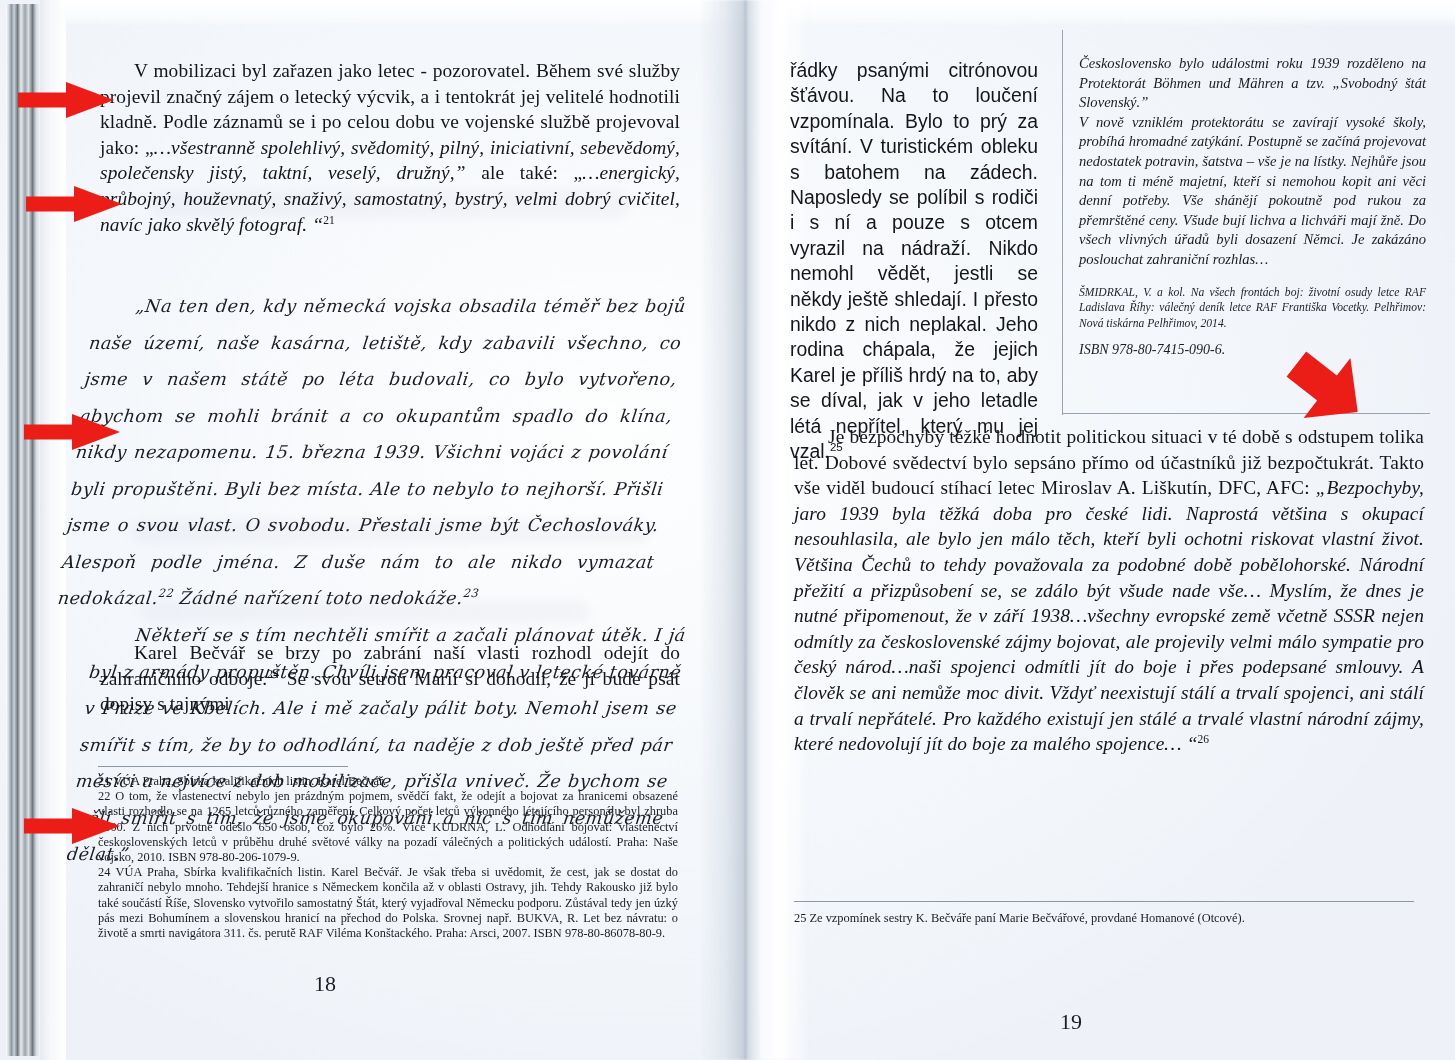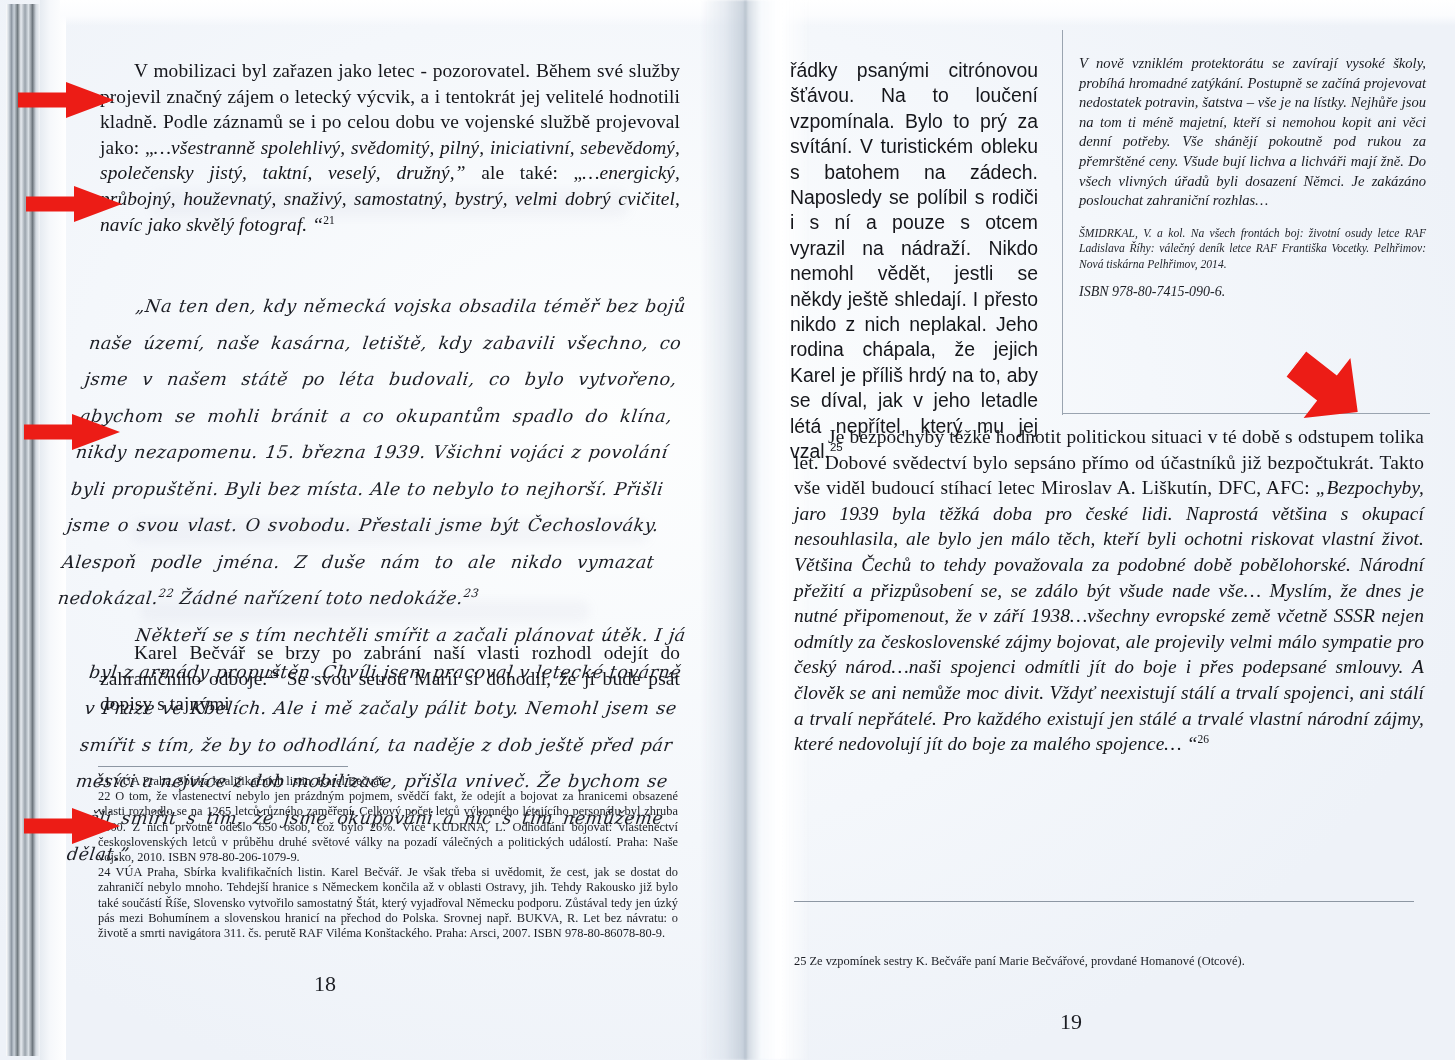--- a/index.html
+++ b/index.html
@@ -193,32 +193,33 @@
     <div class="folio" style="left:248px;top:971px;">18</div>
   </div>
 
   <div class="page page-right">
 
     <div class="narrow-col">
       <p><span>řádky psanými citrónovou šťávou. Na to loučení vzpomínala. Bylo to prý za svítání. V turistickém obleku s batohem na zádech. Naposledy se políbil s rodiči i s ní a pouze s otcem vyrazil na nádraží. Nikdo nemohl vědět, jestli se někdy ještě shledají. I přesto nikdo z nich neplakal. Jeho rodina chápala, že jejich Karel je příliš hrdý na to, aby se díval, jak v jeho letadle létá nepřítel, který mu jej vzal.</span><span class="sup">25</span></p>
     </div>
 
     <div class="sidebox">
+      <p>Československo bylo událostmi roku 1939 rozděleno na Protektorát Böhmen und Mähren a tzv. „Svobodný štát Slovenský.”</p>
       <p>V nově vzniklém protektorátu se zavírají vysoké školy, probíhá hromadné zatýkání. Postupně se začíná projevovat nedostatek potravin, šatstva – vše je na lístky. Nejhůře jsou na tom ti méně majetní, kteří si nemohou kopit ani věci denní potřeby. Vše shánějí pokoutně pod rukou za přemrštěné ceny. Všude bují lichva a lichváři mají žně. Do všech vlivných úřadů byli dosazení Němci. Je zakázáno poslouchat zahraniční rozhlas…</p>
       <p class="cite">ŠMIDRKAL, V. a kol. Na všech frontách boj: životní osudy letce RAF Ladislava Říhy: válečný deník letce RAF Františka Vocetky. Pelhřimov: Nová tiskárna Pelhřimov, 2014.</p>
       <p class="isbn">ISBN 978-80-7415-090-6.</p>
     </div>
     <div class="sidebox-rule"></div>
 
     <div class="col" style="left:4px;top:424px;width:630px;">
       <p class="body-para"><span>Je bezpochyby těžké hodnotit politickou situaci v té době s odstupem tolika let. Dobové svědectví bylo sepsáno přímo od účastníků již bezpočtukrát. Takto vše viděl budoucí stíhací letec Miroslav A. Liškutín, DFC, AFC: </span><span class="it">„Bezpochyby, jaro 1939 byla těžká doba pro české lidi. Naprostá většina s okupací nesouhlasila, ale bylo jen málo těch, kteří byli ochotni riskovat vlastní život. Většina Čechů to tehdy považovala za podobné době pobělohorské. Národní přežití a přizpůsobení se, se zdálo být všude nade vše… Myslím, že dnes je nutné připomenout, že v září 1938…všechny evropské země včetně SSSR nejen odmítly za československé zájmy bojovat, ale projevily velmi málo sympatie pro český národ…naši spojenci odmítli jít do boje i přes podepsané smlouvy. A člověk se ani nemůže moc divit. Vždyť neexistují stálí a trvalí spojenci, ani stálí a trvalí nepřátelé. Pro každého existují jen stálé a trvalé vlastní národní zájmy, které nedovolují jít do boje za malého spojence… “</span><span class="sup">26</span></p>
     </div>
 
     <div class="fn-rule" style="left:4px;top:901px;width:620px;"></div>
-    <div class="footnotes" style="left:4px;top:954px;width:628px;">
+    <div class="footnotes" style="left:4px;top:911px;width:628px;">
         <p><span>25 </span><span>Ze vzpomínek sestry K. Bečváře paní Marie Bečvářové, provdané Homanové (Otcové).</span></p>
       </div>
 
     <div class="folio" style="left:270px;top:971px;margin-top:38px;">19</div>
   </div>
 
   <div id="arrow-layer">
       <div class="arrow" style="left: 18px; top: 82px; width: 96px; height: 36px;">
         <svg width="96" height="36" viewBox="0 0 96 36">
           <polygon fill="#ec1c16" points="0,10.440000000000001 48,10.440000000000001 48,0 96,18 48,36 48,25.56 0,25.56"></polygon>

